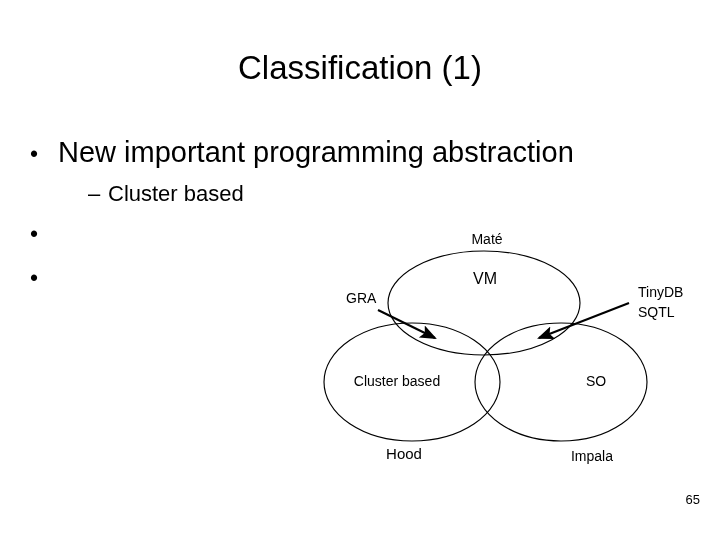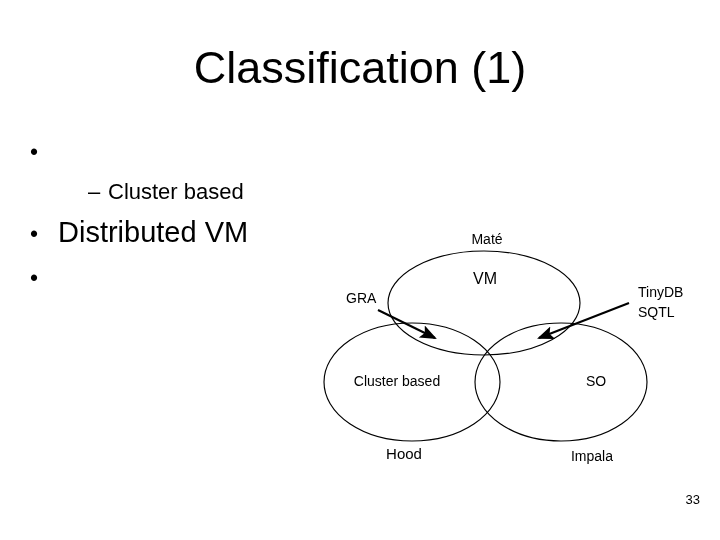--- a/index.html
+++ b/index.html
@@ -17,21 +17,21 @@
     color: #000000;
   }
 
   
   #slide-title {
     position: absolute;
     left: 0;
     top: 47px;
     width: 720px;
     text-align: center;
-    font-size: 45px;
+    font-size: 33px;
     font-weight: normal;
     line-height: 42px;
     letter-spacing: 0px;
     color: #000000;
     white-space: nowrap;
   }
 
   
   #body-list {
     position: absolute;
@@ -93,30 +93,30 @@
 <body>
 
 <div id="slide">
 
   <div id="slide-title">Classification (1)</div>
 
   <div id="body-list">
 
     <div class="bullet-l1">
       <span class="marker">•</span>
+      <span class="btext">New important programming abstraction</span>
     </div>
 
     <div class="bullet-l2">
       <span class="marker">–</span>
       <span class="btext">Cluster based</span>
     </div>
 
     <div class="bullet-l1">
       <span class="marker">•</span>
-      <span class="btext">Distributed VM</span>
     </div>
 
     <div class="bullet-l1">
       <span class="marker">•</span>
     </div>
 
   </div>
 
   <div id="venn">
     <svg width="390" height="265" viewBox="0 0 390 265" xmlns="http://www.w3.org/2000/svg">
@@ -146,15 +146,15 @@
 
       <text x="26" y="85" text-anchor="start" font-family="Liberation Sans, sans-serif" font-size="14" fill="#000000">GRA</text>
       <line x1="58" y1="92" x2="115" y2="120" stroke="#000000" stroke-width="2.1" marker-end="url(#arrowhead)"></line>
 
       <text x="318" y="79" text-anchor="start" font-family="Liberation Sans, sans-serif" font-size="14" fill="#000000">TinyDB</text>
       <text x="318" y="99" text-anchor="start" font-family="Liberation Sans, sans-serif" font-size="14" fill="#000000">SQTL</text>
       <line x1="309" y1="85" x2="219" y2="120" stroke="#000000" stroke-width="2.1" marker-end="url(#arrowhead)"></line>
     </svg>
   </div>
 
-  <div id="page-number">33</div>
+  <div id="page-number">65</div>
 
 </div>
 
 </body></html>

